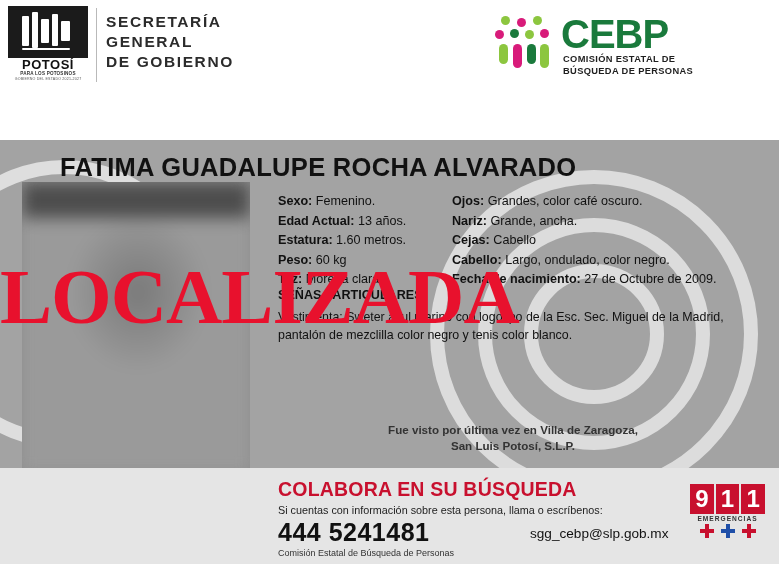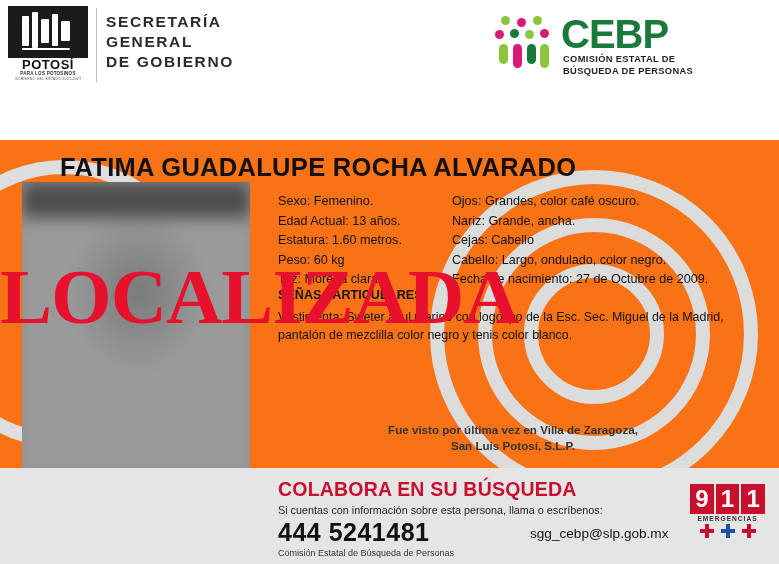--- a/index.html
+++ b/index.html
@@ -38,31 +38,31 @@
   
   .band{position:absolute;left:0;top:95px;width:779px;height:45px;background:#d8d8d8;}
   .band-red{position:absolute;left:0;top:0;width:420px;height:45px;background:#c8102e;}
   .band-red:after{content:"";position:absolute;right:-30px;top:0;width:0;height:0;
       border-left:30px solid #c8102e;border-bottom:45px solid transparent;}
   .band-red-dark{position:absolute;left:0;top:0;width:24px;height:45px;background:#8f0b20;}
   .band-title{position:absolute;left:42px;top:11px;color:#fff;font-size:21px;font-weight:bold;letter-spacing:1.6px;}
   .carpeta{position:absolute;left:448px;top:16px;font-size:11.2px;font-weight:bold;color:#222;letter-spacing:.1px;}
 
   
-  .body-area{position:absolute;left:0;top:140px;width:779px;height:328px;background:#f97316;overflow:hidden;}
+  .body-area{position:absolute;left:0;top:140px;width:779px;height:328px;background:#a3a3a3;overflow:hidden;}
   .wm{position:absolute;border:14px solid #dcdcdc;border-radius:50%;}
   .wm1{left:430px;top:30px;width:300px;height:300px;}
   .wm2{left:478px;top:78px;width:204px;height:204px;}
   .wm3{left:524px;top:124px;width:112px;height:112px;}
   .wm4{left:-80px;top:20px;width:260px;height:260px;border-color:#dedede;}
 
   .name{position:absolute;left:60px;top:13px;width:700px;font-size:25.5px;font-weight:bold;color:#111;letter-spacing:.3px;}
 
   .col{position:absolute;font-size:12.6px;color:#111;line-height:19.5px;}
-  .col b{font-weight:normal;}
+  .col b{font-weight:bold;}
   .col-left{left:278px;top:52px;}
   .col-right{left:452px;top:52px;}
 
   .senas{position:absolute;left:278px;top:148px;font-size:12.6px;font-weight:bold;color:#111;}
   .senas-text{position:absolute;left:278px;top:168px;width:480px;font-size:12.4px;color:#111;line-height:18px;}
 
   .lastseen{position:absolute;left:278px;top:282px;width:470px;text-align:center;
      font-size:11.6px;font-weight:bold;color:#333;line-height:16px;}
 
   

